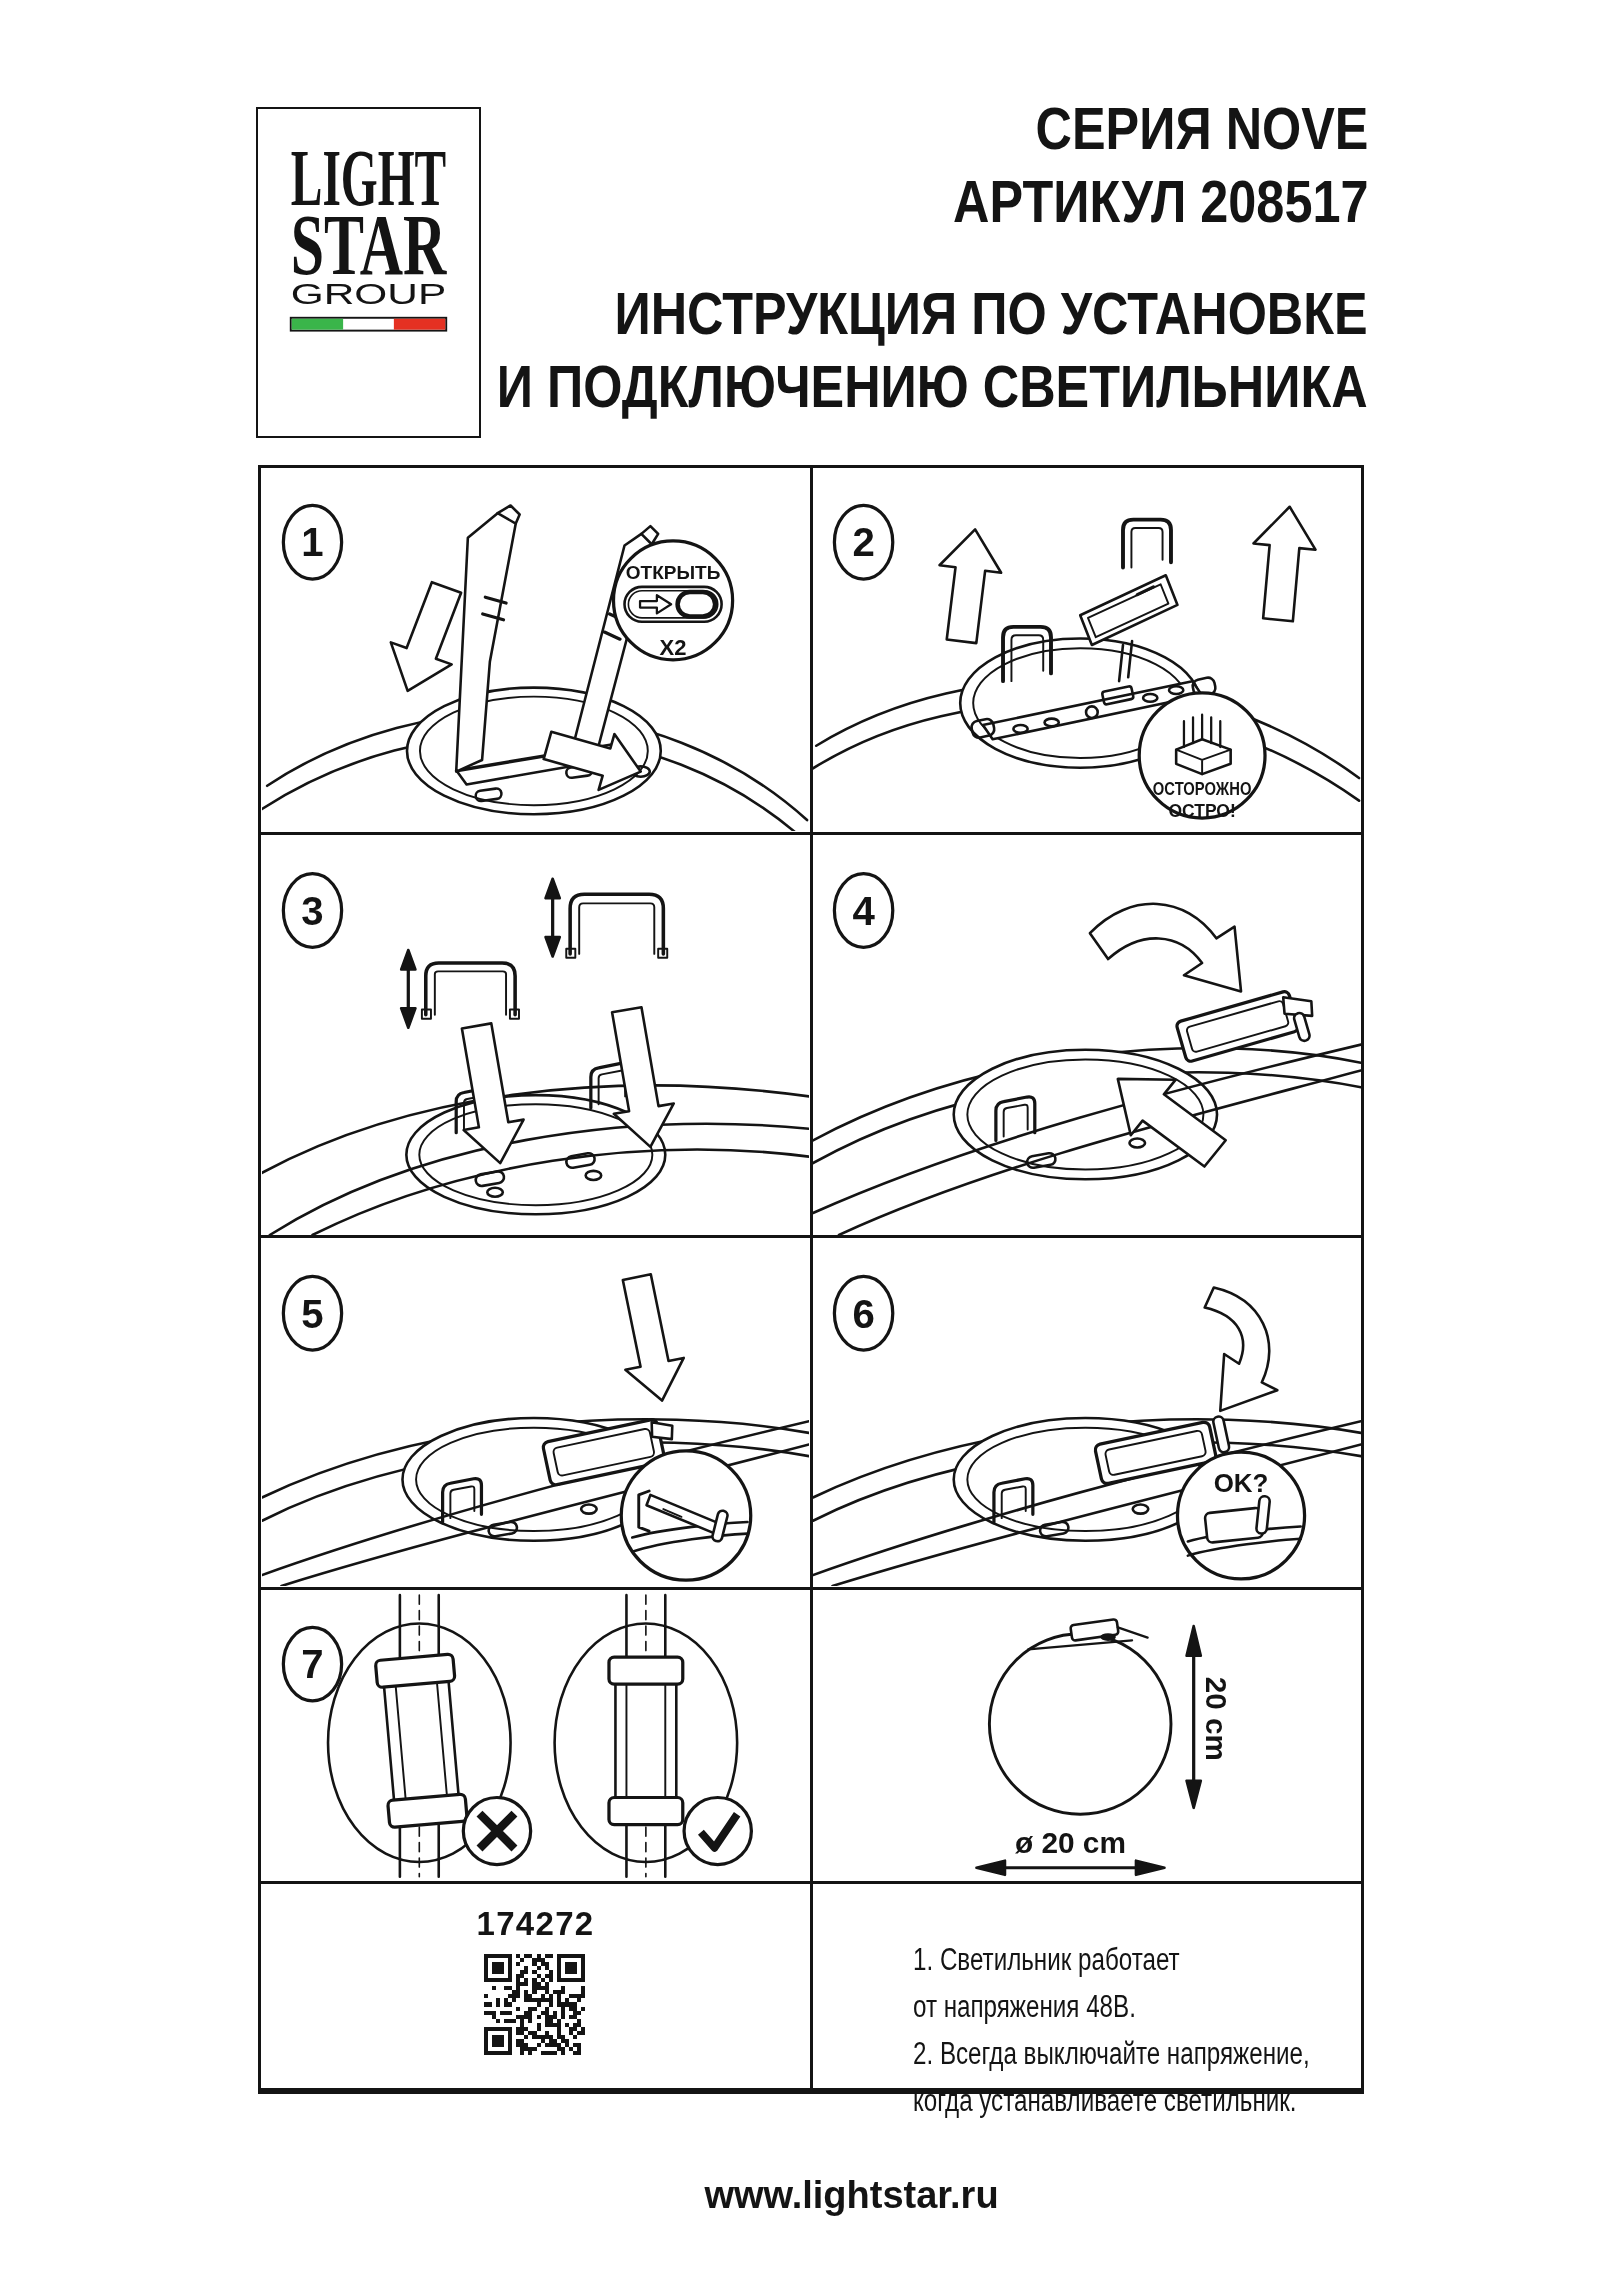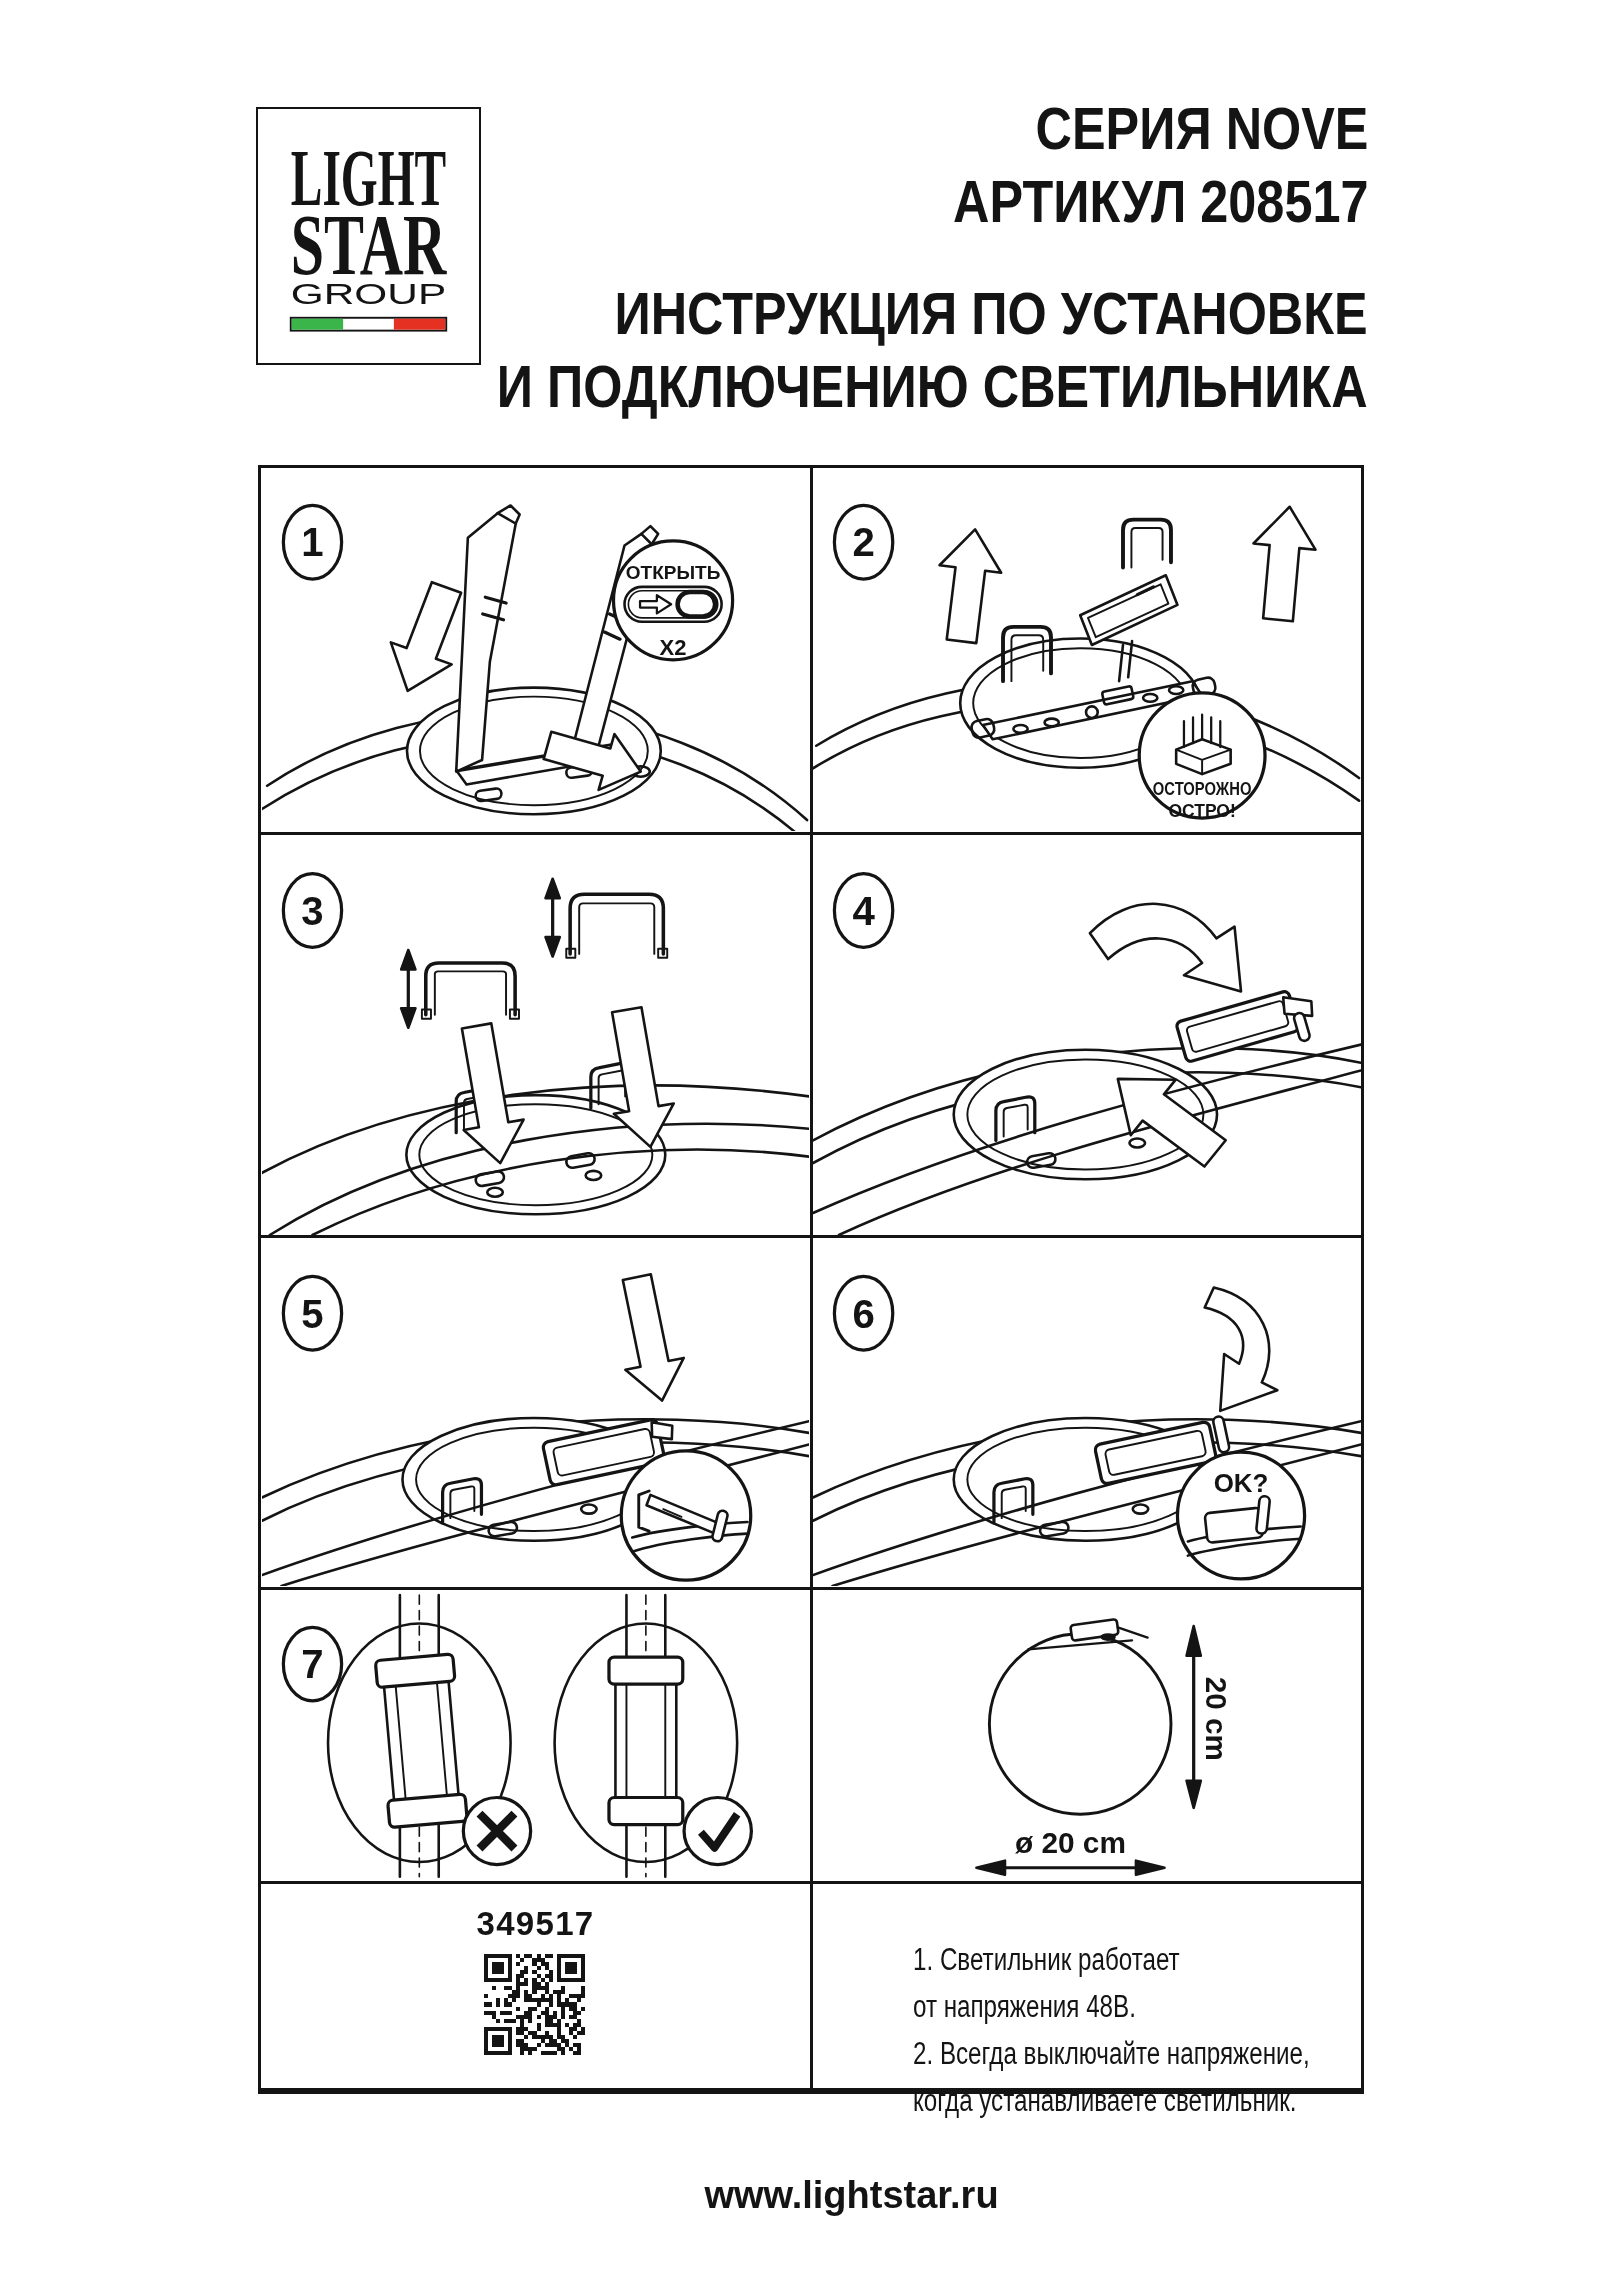--- a/index.html
+++ b/index.html
@@ -1,20 +1,20 @@
 <!DOCTYPE html>
 <html style="font-size:10.5px"><head>
 <meta charset="utf-8">
 <style>
   html,body{margin:0;padding:0;background:#888;}
   .page{position:relative;width:1623px;height:2295px;background:#ffffff;overflow:hidden;
         font-family:"Liberation Sans",sans-serif;color:#141414;}
   .abs{position:absolute;}
   
-  .logo-box{left:256px;top:107px;width:225px;height:258px;border:2.6px solid #141414;box-sizing:border-box;}
+  .logo-box{left:256px;top:107px;width:225px;height:331px;border:2.6px solid #141414;box-sizing:border-box;}
   
   .hdr{right:255px;text-align:right;font-weight:bold;line-height:73px;font-size:60px;
        transform:scaleX(0.84);transform-origin:right top;white-space:nowrap;}
   .hdr-top{top:92px;}
   .hdr-title{top:277px;}
   
   .grid-frame{left:258px;top:465px;width:1106px;height:1629px;border:3.3px solid #141414;
               border-bottom-width:6.5px;box-sizing:border-box;}
   .vdiv{left:810px;top:465px;width:2.6px;height:1629px;background:#141414;}
   .hdiv{left:258px;width:1106px;height:2.6px;background:#141414;}
@@ -360,21 +360,21 @@
           <path stroke-width="5" d="M268,431 L526,431"></path>
           <polygon fill="#141414" points="252,431 296,420 296,442"></polygon>
           <polygon fill="#141414" points="542,431 498,420 498,442"></polygon>
         </g>
       </g>
       <text class="lbl" x="618" y="200" font-size="46" text-anchor="middle" transform="rotate(90 618 200)" dominant-baseline="middle">20 cm</text>
       <text class="lbl" x="397" y="408" font-size="46" text-anchor="middle">ø 20 cm</text>
     </svg>
   </div>
 
-  <div class="abs article-num">349517</div>
+  <div class="abs article-num">174272</div>
   <div class="abs qr-wrap">
     <svg viewBox="0 0 25 25" shape-rendering="crispEdges" style="width:101px;height:103px;">
         <rect x="8" y="0" width="1" height="1" fill="#141414"></rect>
         <rect x="10" y="0" width="1" height="1" fill="#141414"></rect>
         <rect x="11" y="0" width="1" height="1" fill="#141414"></rect>
         <rect x="13" y="0" width="1" height="1" fill="#141414"></rect>
         <rect x="15" y="0" width="1" height="1" fill="#141414"></rect>
         <rect x="16" y="0" width="1" height="1" fill="#141414"></rect>
         <rect x="9" y="1" width="1" height="1" fill="#141414"></rect>
         <rect x="12" y="1" width="1" height="1" fill="#141414"></rect>

